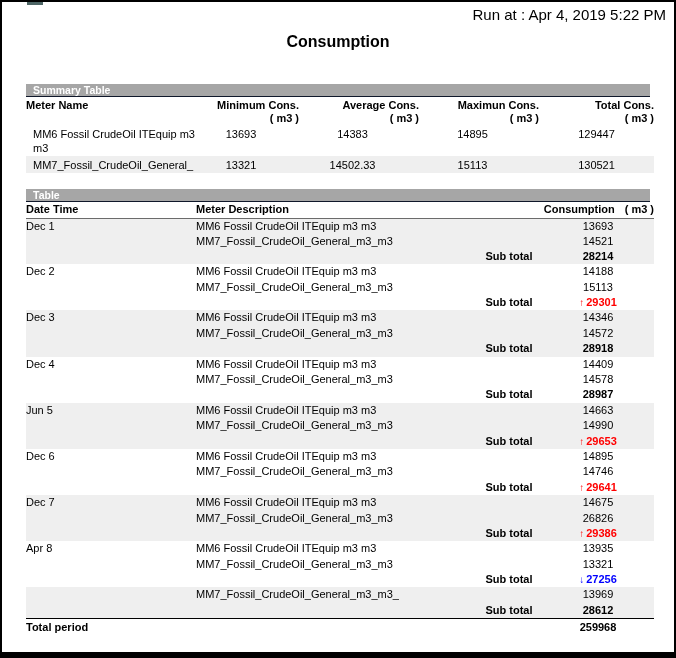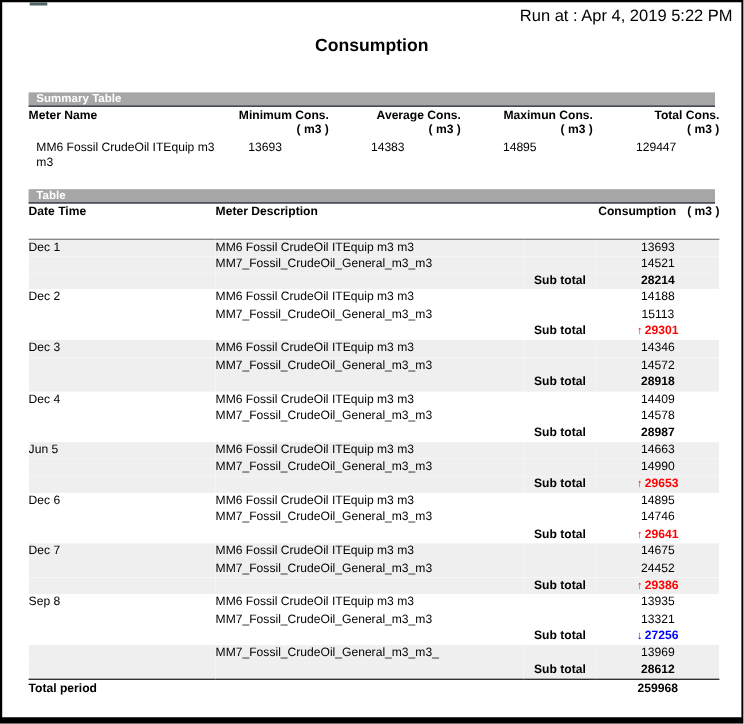--- a/index.html
+++ b/index.html
@@ -46,21 +46,21 @@
   .summary-table thead th { padding-top:2px; line-height:13px; }
   .summary-table tbody td { line-height:14px; padding-top:2px; padding-bottom:1px; }
   .summary-table .name-cell { padding-left:7px; word-wrap:break-word; }
   .summary-table td.pad-num { padding-right:13px; }
   tr.zebra { background:#efefef; }
   
   .detail-table col.c-date  { width:170px; }
   .detail-table col.c-desc  { width:280px; }
   .detail-table col.c-label { width:66px; }
   .detail-table col.c-val   { width:112px; }
-  .detail-table thead th { height:32px; line-height:15px; border-bottom:1px solid #6b6b6b; }
+  .detail-table thead th { height:16px; line-height:15px; border-bottom:1px solid #6b6b6b; }
   .detail-table tbody td { height:15.4px; line-height:15px; white-space:nowrap; overflow:hidden; }
   .unit-gap { margin-left:10px; }
   .trend-up   { color:#ff0000; }
   .trend-down { color:#0000ff; }
   .arrow { font-size:10px; margin-right:2px; }
   .total-row td {
     border-top:1px solid #000; font-weight:bold; height:17px; line-height:16px;
   }
 </style>
 </head>
@@ -107,20 +107,27 @@
             </th>
           </tr>
         </thead>
         <tbody>
             <tr>
               <td class="name-cell">MM6 Fossil CrudeOil ITEquip m3 m3</td>
               <td class="num pad-num">13693</td>
               <td class="num pad-num">14383</td>
               <td class="num pad-num">14895</td>
               <td class="num">129447</td>
+            </tr>
+            <tr class="zebra">
+              <td class="name-cell">MM7_Fossil_CrudeOil_General_</td>
+              <td class="num pad-num">13321</td>
+              <td class="num pad-num">14502.33</td>
+              <td class="num pad-num">15113</td>
+              <td class="num">130521</td>
             </tr>
           </tbody>
       </table>
     </div>
 
     <div class="section-detail">
       <div class="section-bar">Table</div>
       <table class="detail-table">
         <colgroup>
           <col class="c-date">
@@ -249,30 +256,30 @@
             <tr class="zebra">
               <td>Dec 7</td>
               <td>MM6 Fossil CrudeOil ITEquip m3 m3</td>
               <td></td>
               <td class="num">14675</td>
             </tr>
             <tr class="zebra">
               <td></td>
               <td>MM7_Fossil_CrudeOil_General_m3_m3</td>
               <td></td>
-              <td class="num">24452</td>
+              <td class="num">26826</td>
             </tr>
             <tr class="zebra">
               <td></td>
               <td></td>
               <td class="num bold">Sub total</td>
               <td class="num bold trend-up"><span class="arrow">↑</span>29386</td>
             </tr>
             <tr>
-              <td>Sep 8</td>
+              <td>Apr 8</td>
               <td>MM6 Fossil CrudeOil ITEquip m3 m3</td>
               <td></td>
               <td class="num">13935</td>
             </tr>
             <tr>
               <td></td>
               <td>MM7_Fossil_CrudeOil_General_m3_m3</td>
               <td></td>
               <td class="num">13321</td>
             </tr>

